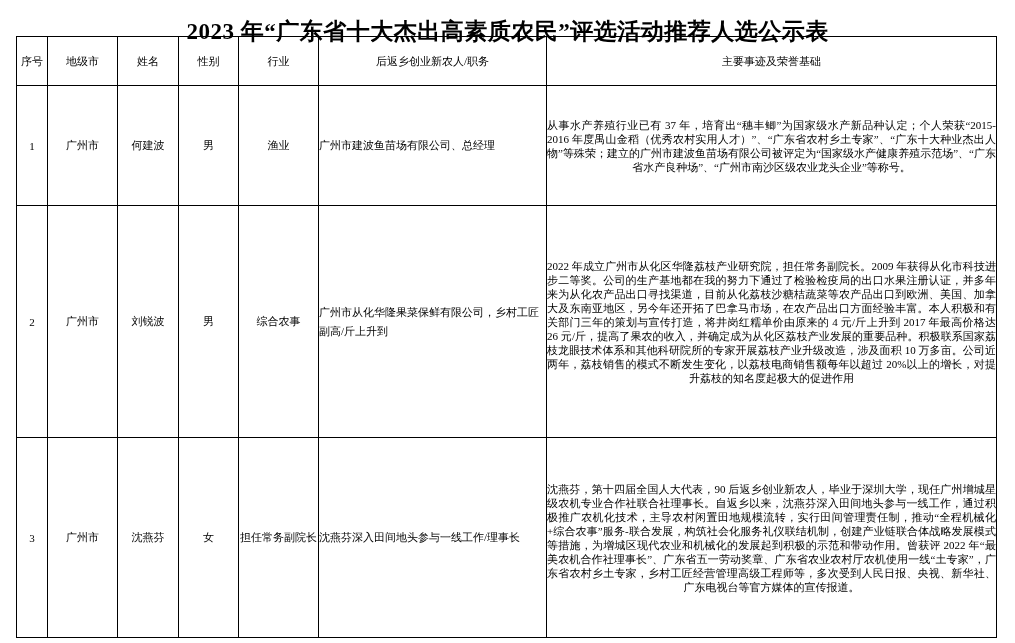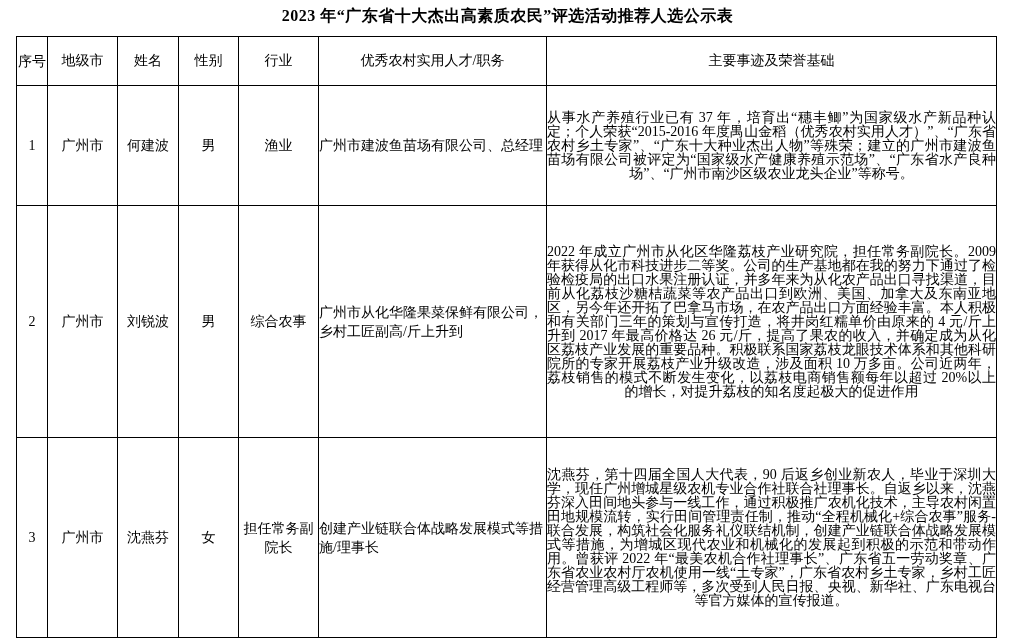--- a/index.html
+++ b/index.html
@@ -3,32 +3,32 @@
 <meta charset="utf-8">
 <style>
   html,body{margin:0;padding:0;}
   body{
     width:1015px;height:643px;
     background:#ffffff;color:#000;
     font-family:"Liberation Serif","DejaVu Serif",serif;
     position:relative;overflow:hidden;
   }
   .doc-title{
-    position:absolute;left:0;top:6px;width:1015px;
-    text-align:center;font-weight:700;font-size:16px;
+    position:absolute;left:0;top:16px;width:1015px;
+    text-align:center;font-weight:700;font-size:23px;
     letter-spacing:0.5px;
   }
   table.pub{
     position:absolute;left:16px;top:36px;
     width:980px;border-collapse:collapse;table-layout:fixed;
   }
   table.pub th,table.pub td{
     border:1px solid #000;
     vertical-align:middle;
-    font-size:14px;
+    font-size:11px;
     font-weight:400;
     padding:0;
     overflow:hidden;
   }
   tr.hdr{height:49px;}
   tr.r1{height:120px;}
   tr.r2{height:232px;}
   tr.r3{height:200px;}
   .c{text-align:center;}
   th.h-no{padding:0 7px;line-height:17px;}
@@ -56,21 +56,21 @@
       <col style="width:228px">
     <col style="width:450px">
   </colgroup>
   <tbody>
     <tr class="hdr">
       <th class="c h-no">序号</th>
       <th class="c">地级市</th>
       <th class="c">姓名</th>
       <th class="c">性别</th>
       <th class="c">行业</th>
-      <th class="c">优秀农村实用人才/职务</th>
+      <th class="c">后返乡创业新农人/职务</th>
       <th class="c">主要事迹及荣誉基础</th>
     </tr>
 
     <tr class="r1">
       <td class="c">1</td>
       <td class="c">广州市</td>
       <td class="c">何建波</td>
       <td class="c">男</td>
       <td class="industry">渔业</td>
       <td class="work">广州市建波鱼苗场有限公司、总经理</td>
@@ -86,17 +86,17 @@
       <td class="work">广州市从化华隆果菜保鲜有限公司，乡村工匠副高/斤上升到</td>
       <td class="deeds">2022 年成立广州市从化区华隆荔枝产业研究院，担任常务副院长。2009 年获得从化市科技进步二等奖。公司的生产基地都在我的努力下通过了检验检疫局的出口水果注册认证，并多年来为从化农产品出口寻找渠道，目前从化荔枝沙糖桔蔬菜等农产品出口到欧洲、美国、加拿大及东南亚地区，另今年还开拓了巴拿马市场，在农产品出口方面经验丰富。本人积极和有关部门三年的策划与宣传打造，将井岗红糯单价由原来的 4 元/斤上升到 2017 年最高价格达 26 元/斤，提高了果农的收入，并确定成为从化区荔枝产业发展的重要品种。积极联系国家荔枝龙眼技术体系和其他科研院所的专家开展荔枝产业升级改造，涉及面积 10 万多亩。公司近两年，荔枝销售的模式不断发生变化，以荔枝电商销售额每年以超过 20%以上的增长，对提升荔枝的知名度起极大的促进作用</td>
     </tr>
 
     <tr class="r3">
       <td class="c">3</td>
       <td class="c">广州市</td>
       <td class="c">沈燕芬</td>
       <td class="c">女</td>
       <td class="industry">担任常务副院长</td>
-      <td class="work">创建产业链联合体战略发展模式等措施/理事长</td>
+      <td class="work">沈燕芬深入田间地头参与一线工作/理事长</td>
       <td class="deeds">沈燕芬，第十四届全国人大代表，90 后返乡创业新农人，毕业于深圳大学，现任广州增城星级农机专业合作社联合社理事长。自返乡以来，沈燕芬深入田间地头参与一线工作，通过积极推广农机化技术，主导农村闲置田地规模流转，实行田间管理责任制，推动“全程机械化+综合农事”服务-联合发展，构筑社会化服务礼仪联结机制，创建产业链联合体战略发展模式等措施，为增城区现代农业和机械化的发展起到积极的示范和带动作用。曾获评 2022 年“最美农机合作社理事长”、广东省五一劳动奖章、广东省农业农村厅农机使用一线“土专家”，广东省农村乡土专家，乡村工匠经营管理高级工程师等，多次受到人民日报、央视、新华社、广东电视台等官方媒体的宣传报道。</td>
     </tr>
   </tbody>
 </table>
 
 </body></html>

